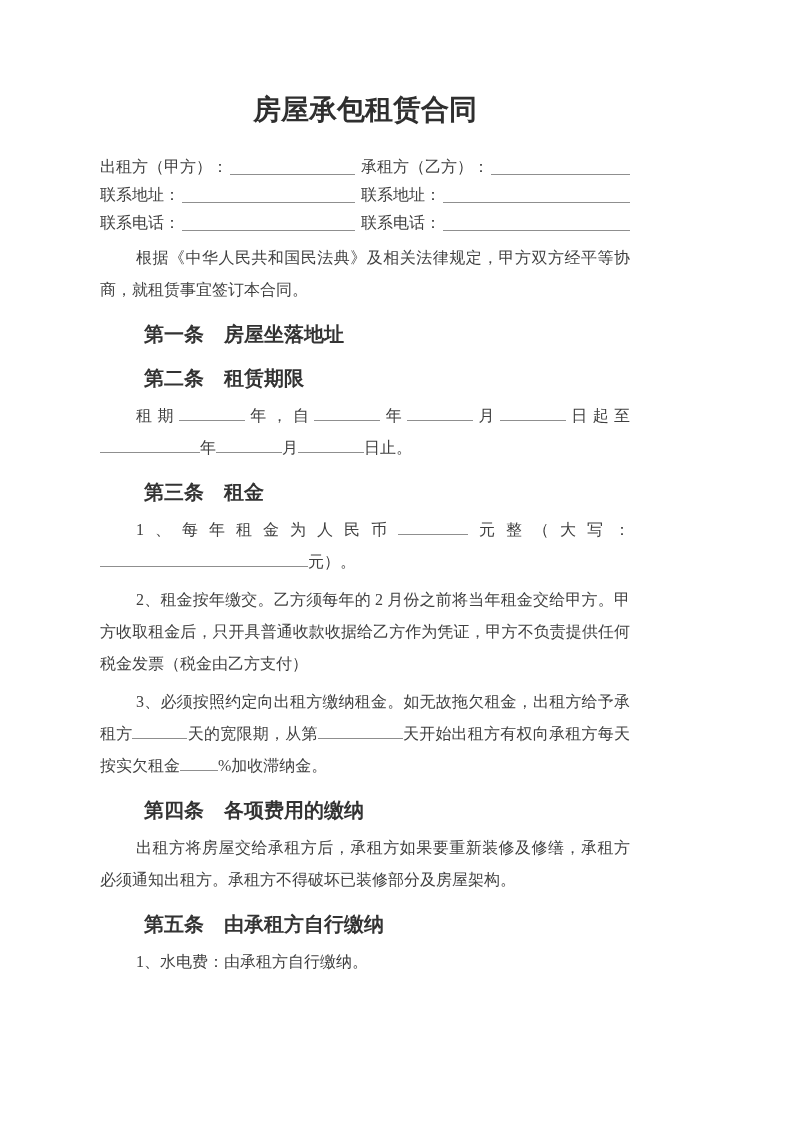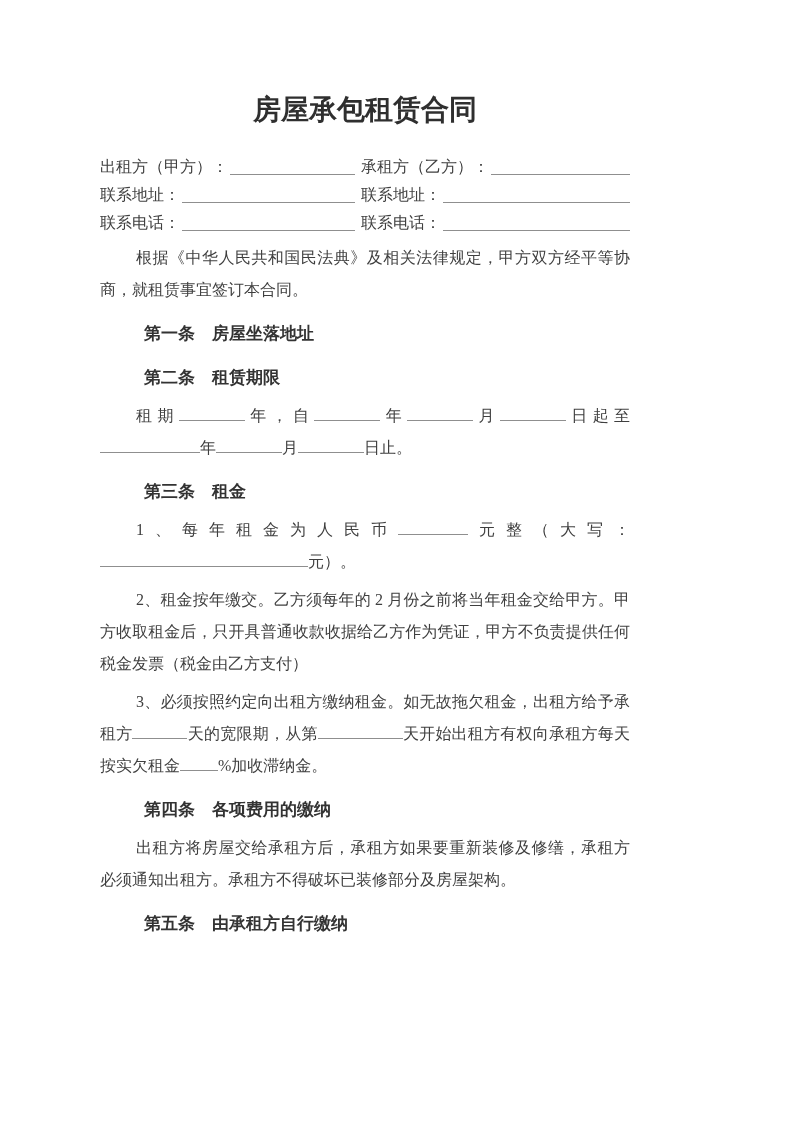--- a/index.html
+++ b/index.html
@@ -42,21 +42,21 @@
   }
   .doc-body { font-size: 16px; }
   .doc-body p.paragraph {
     margin: 6px 0 0 0;
     line-height: 32px;
     text-indent: 36px;
     text-align: justify;
   }
   .doc-body h2.heading {
     margin: 12px 0 0 0;
-    font-size: 17px;
+    font-size: 20px;
     font-weight: bold;
     line-height: 32px;
     text-indent: 44px;
     color: #333333;
   }
   .blank {
     display: inline-block;
     height: 12px;
     border-bottom: 1px solid #8f8f8f;
   }
@@ -106,15 +106,16 @@
       <h2 class="heading">第一条　房屋坐落地址</h2>
       <h2 class="heading">第二条　租赁期限</h2>
       <p class="paragraph">租期<span class="blank" style="width: 66px;"></span>年，自<span class="blank" style="width: 66px;"></span>年<span class="blank" style="width: 66px;"></span>月<span class="blank" style="width: 66px;"></span>日起至<span class="blank" style="width: 100px;"></span>年<span class="blank" style="width: 66px;"></span>月<span class="blank" style="width: 66px;"></span>日止。</p>
       <h2 class="heading">第三条　租金</h2>
       <p class="paragraph">1、每年租金为人民币<span class="blank" style="width: 70px;"></span>元整（大写：<span class="blank" style="width: 208px;"></span>元）。</p>
       <p class="paragraph">2、租金按年缴交。乙方须每年的 2 月份之前将当年租金交给甲方。甲方收取租金后，只开具普通收款收据给乙方作为凭证，甲方不负责提供任何税金发票（税金由乙方支付）</p>
       <p class="paragraph">3、必须按照约定向出租方缴纳租金。如无故拖欠租金，出租方给予承租方<span class="blank" style="width: 55px;"></span>天的宽限期，从第<span class="blank" style="width: 85px;"></span>天开始出租方有权向承租方每天按实欠租金<span class="blank" style="width: 38px;"></span>%加收滞纳金。</p>
       <h2 class="heading">第四条　各项费用的缴纳</h2>
       <p class="paragraph">出租方将房屋交给承租方后，承租方如果要重新装修及修缮，承租方必须通知出租方。承租方不得破坏已装修部分及房屋架构。</p>
       <h2 class="heading">第五条　由承租方自行缴纳</h2>
+      <p class="paragraph">1、水电费：由承租方自行缴纳。</p>
     </div>
 
 </div>
 
 </body></html>

